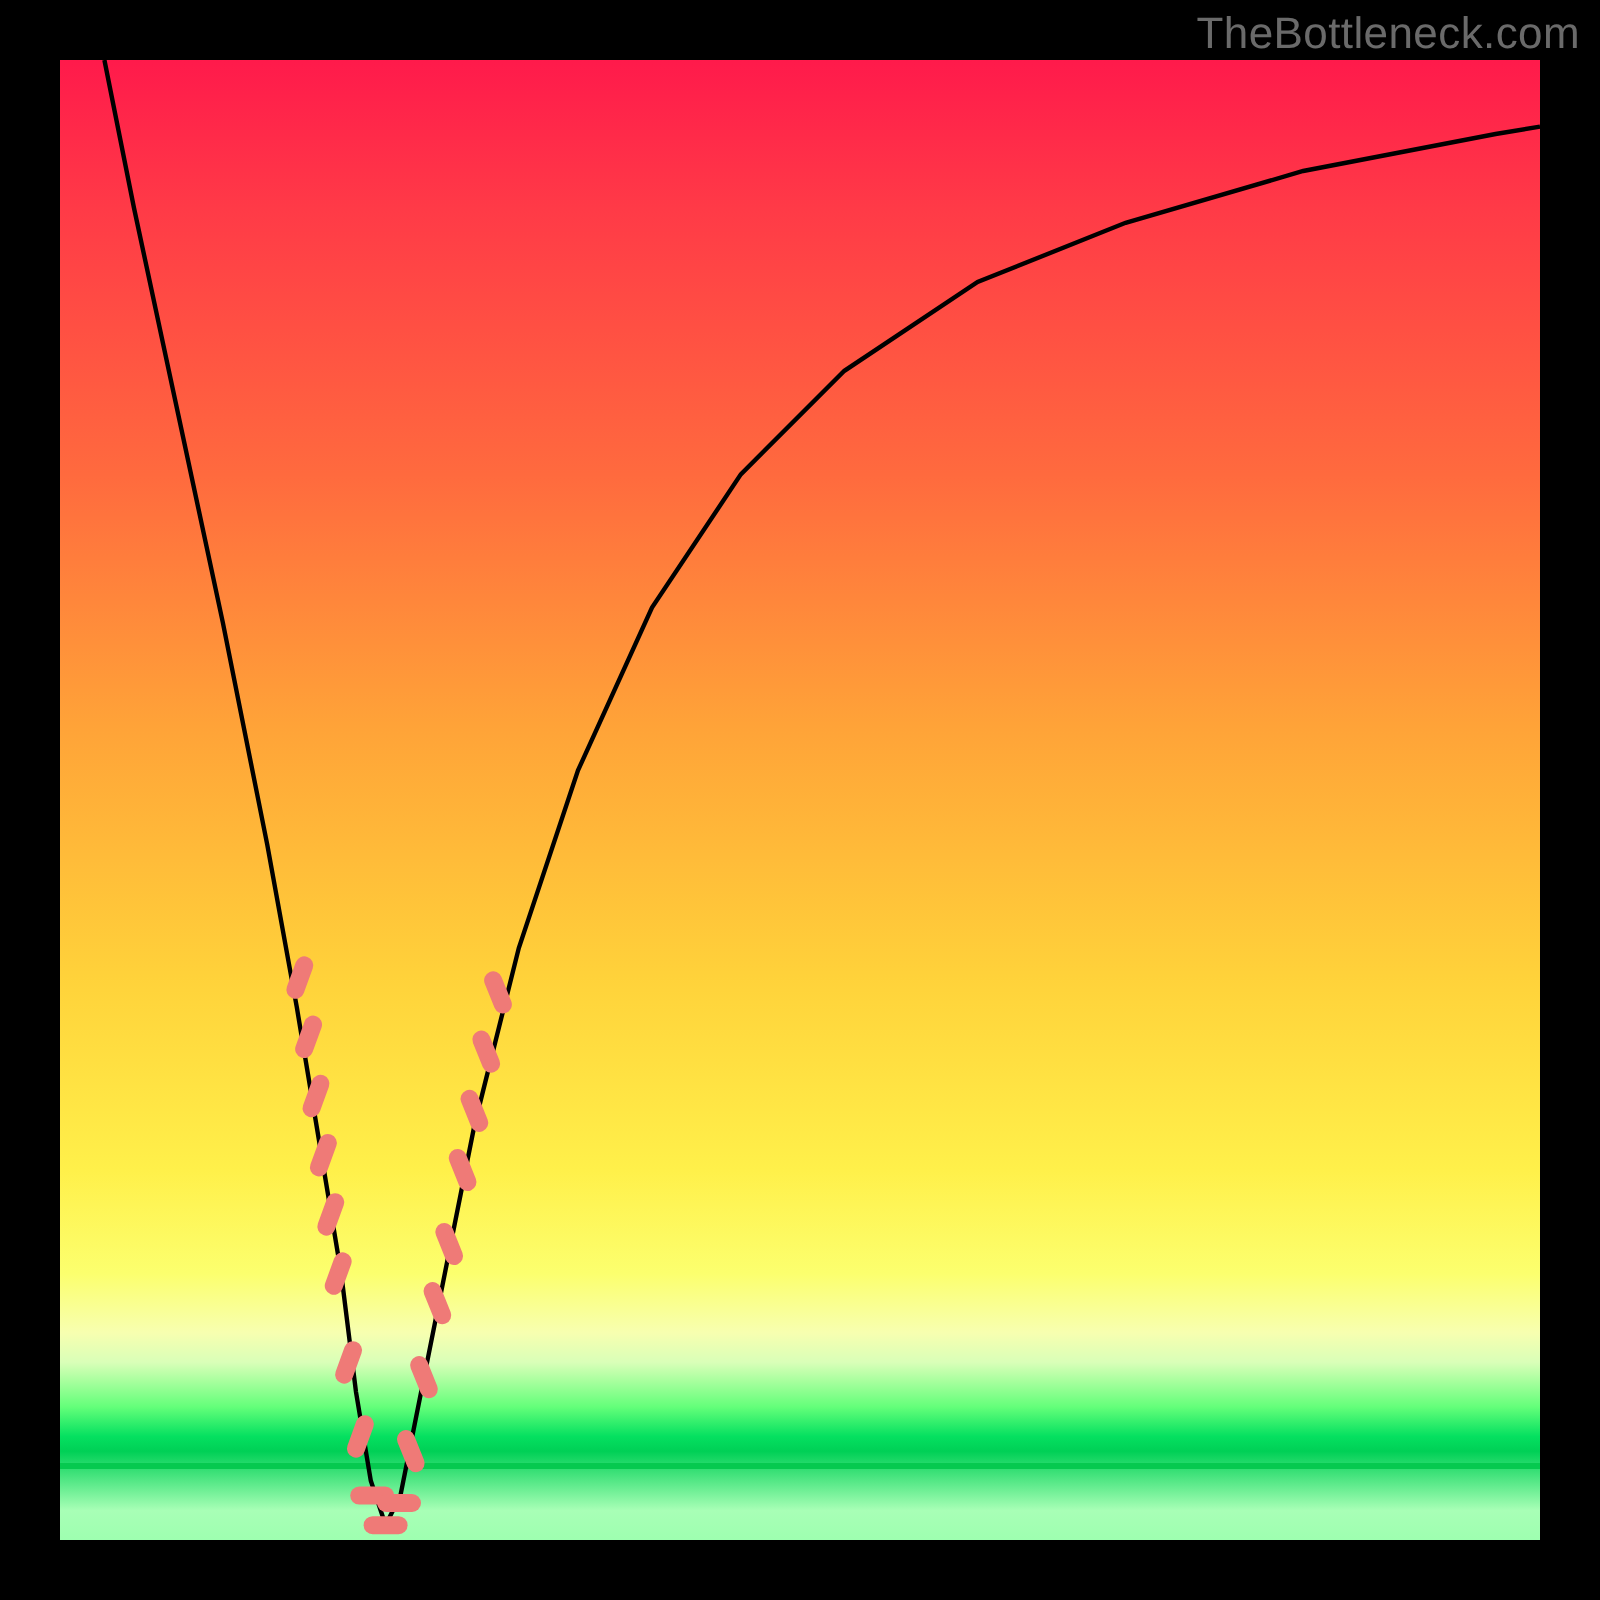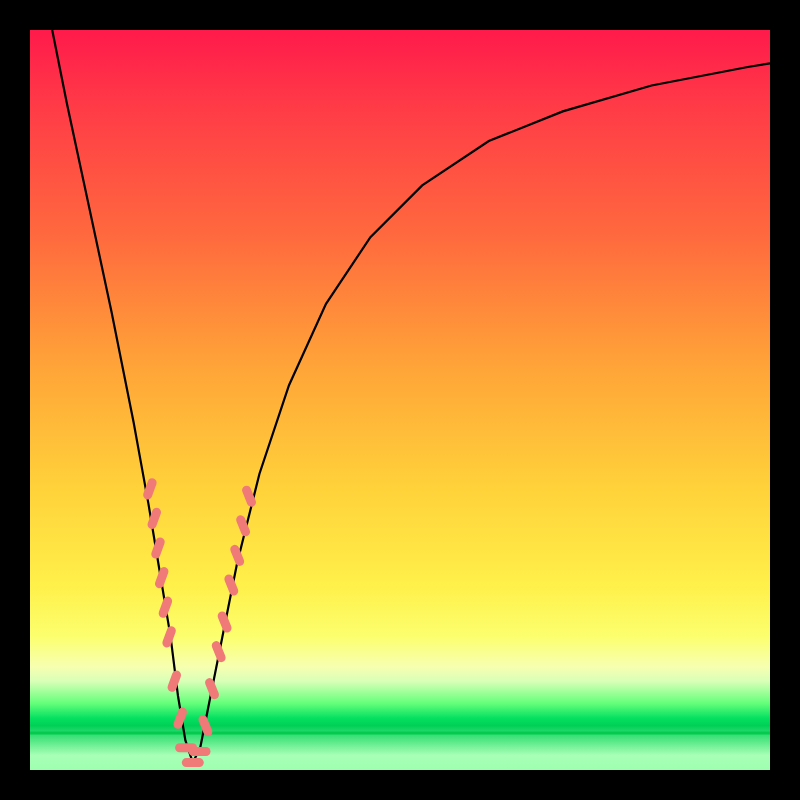--- a/index.html
+++ b/index.html
@@ -69,20 +69,21 @@
   }
   .marker {
     fill: #ef7a77;
     stroke: none;
   }
 </style>
 </head>
 <body>
 
 <div class="outer">
+  <div class="watermark">TheBottleneck.com</div>
   <div class="plot-area">
     <svg class="curve" viewBox="0 0 740 740">
       <line class="green-line" x1="0" y1="703" x2="740" y2="703"></line>
       <path id="curve-path" class="curve-path" d="M22.2 0.0 L37.0 74.0 L59.2 177.6 L81.4 281.2 L103.6 392.2 L118.4 473.6 L129.5 540.2 L140.6 606.8 L148.0 666.0 L155.4 710.4 L162.8 732.6 L170.2 717.8 L177.6 680.8 L192.4 606.8 L207.2 532.8 L229.4 444.0 L259.0 355.2 L296.0 273.8 L340.4 207.2 L392.2 155.4 L458.8 111.0 L532.8 81.4 L621.6 55.5 L717.8 37.0 L740.0 33.3"></path>
       <g id="markers-group">
           <rect x="108.9" y="454.3" width="22" height="9" rx="4.5" ry="4.5" class="marker" transform="rotate(-70 119.9 458.8)"></rect>
           <rect x="113.3" y="483.9" width="22" height="9" rx="4.5" ry="4.5" class="marker" transform="rotate(-70 124.3 488.4)"></rect>
           <rect x="117.0" y="513.5" width="22" height="9" rx="4.5" ry="4.5" class="marker" transform="rotate(-70 128.0 518.0)"></rect>
           <rect x="120.7" y="543.1" width="22" height="9" rx="4.5" ry="4.5" class="marker" transform="rotate(-70 131.7 547.6)"></rect>
           <rect x="124.4" y="572.7" width="22" height="9" rx="4.5" ry="4.5" class="marker" transform="rotate(-70 135.4 577.2)"></rect>

